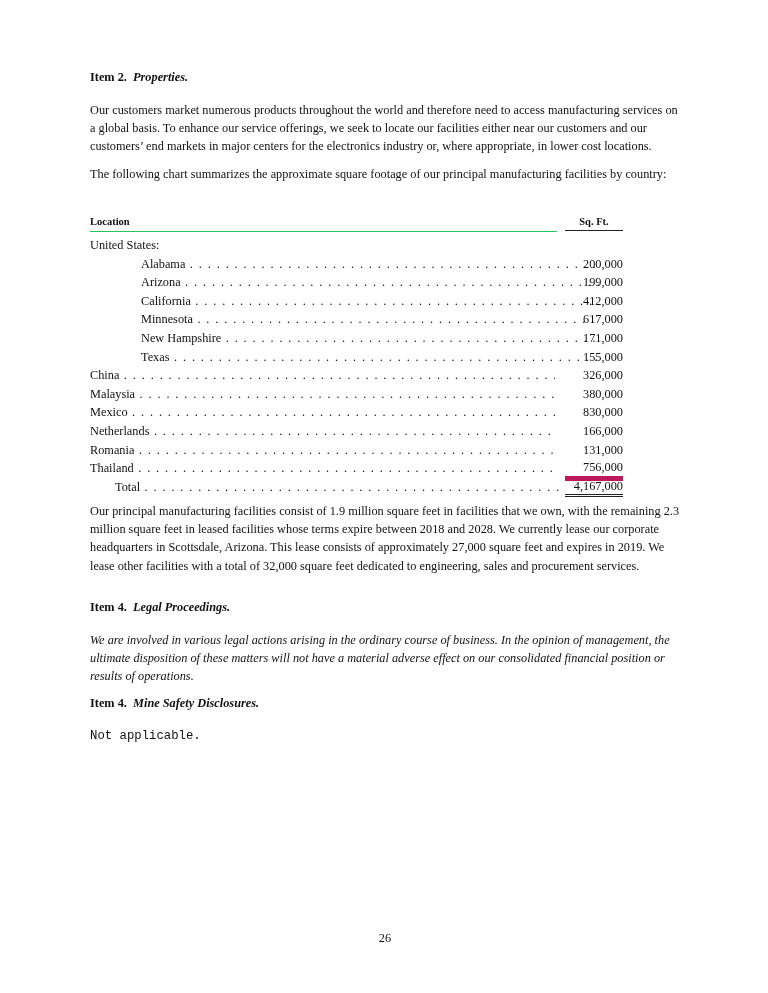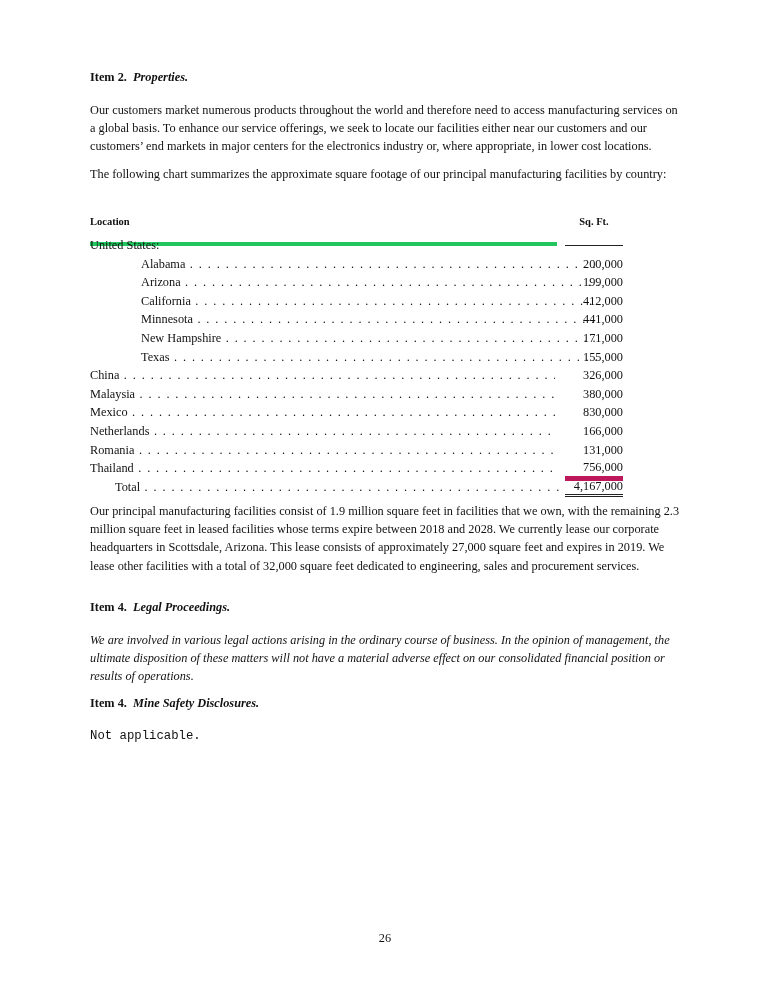--- a/index.html
+++ b/index.html
@@ -5,23 +5,23 @@
   html, body { margin: 0; padding: 0; background: #ffffff; }
   body { width: 768px; height: 993px; position: relative; overflow: hidden;
          font-family: "Liberation Serif", serif; color: #111; font-size: 12.3px; }
   .page { position: absolute; left: 90px; top: 0; width: 590px; }
   .heading { position: absolute; left: 0; font-weight: bold; white-space: nowrap; }
   .heading i { font-style: italic; }
   .para { position: absolute; left: 0; width: 590px; line-height: 18.2px; }
   .table-wrap { position: absolute; left: 0; top: 216px; width: 535px; }
   .thead { position: relative; height: 18px; }
   .th-loc { position: absolute; left: 0; top: 0; width: 467px; font-weight: bold; font-size: 10.5px;
-            border-bottom: 4px solid #22c55e; padding-bottom: 15px; }
+            border-bottom: 1px solid #22c55e; padding-bottom: 4px; }
   .th-sq { position: absolute; left: 475px; top: 0; width: 58px; text-align: center; font-weight: bold;
-           font-size: 10.5px; border-bottom: 1px solid #222; padding-bottom: 18px; }
+           font-size: 10.5px; border-bottom: 1px solid #222; padding-bottom: 3px; }
   .row { position: relative; height: 18.6px; line-height: 18.6px; white-space: nowrap; }
   .row .label { position: absolute; left: 0; top: 0; width: 465px; overflow: hidden; }
   .row .label.indent1 { left: 7px; width: 458px; margin-left: 44px; }
   .row .label.indent2 { left: 25px; width: 449px; }
   .row .label::after { content: " . . . . . . . . . . . . . . . . . . . . . . . . . . . . . . . . . . . . . . . . . . . . . . . . . . . . . . . . . . . . . . . . . . . . . . . . . . . . . ."; letter-spacing: 1.4px; }
   .row .label.nodots::after { content: ""; }
   .row .val { position: absolute; left: 475px; width: 58px; text-align: right; top: 0; }
   .row .val.underline { border-bottom: 5px solid #be185d; line-height: 17px; height: 17px; }
   .row .val.double { border-bottom: 3px double #222; line-height: 17px; height: 16px; }
   .page-num { position: absolute; left: 0; top: 931px; width: 590px; text-align: center; }
@@ -54,21 +54,21 @@
     <div class="row">
       <span class="label indent1">Arizona</span>
       <span class="val">199,000</span>
     </div>
     <div class="row">
       <span class="label indent1">California</span>
       <span class="val">412,000</span>
     </div>
     <div class="row">
       <span class="label indent1">Minnesota</span>
-      <span class="val">441,000</span>
+      <span class="val">617,000</span>
     </div>
     <div class="row">
       <span class="label indent1">New Hampshire</span>
       <span class="val">171,000</span>
     </div>
     <div class="row">
       <span class="label indent1">Texas</span>
       <span class="val">155,000</span>
     </div>
     <div class="row">

